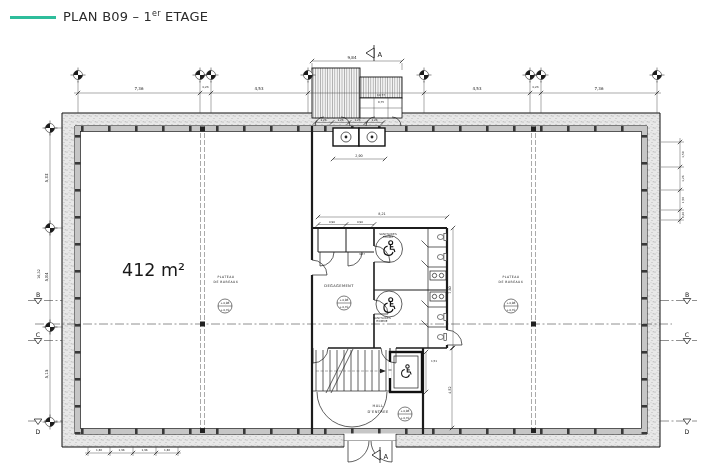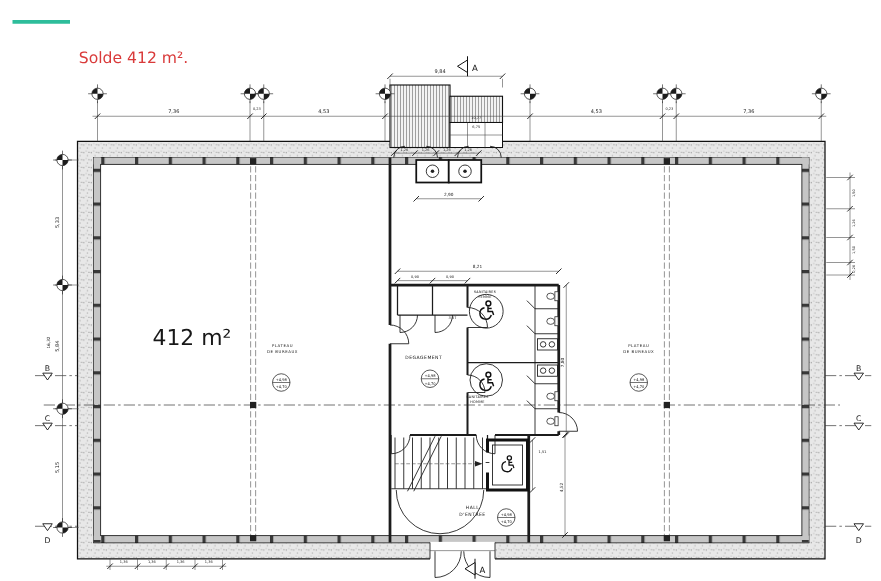--- a/index.html
+++ b/index.html
@@ -28,21 +28,21 @@
   .gl{font-size:6.2px;text-anchor:middle;}
   .secA{font-size:6.8px;}
 </style>
 </head>
 <body>
 
 <div class="stage">
 
   <div class="header">
     <span class="legend-line"></span>
-    <div class="subtitle">Solde 412 m².</div>
+    <span class="title"><span>PLAN B09 – 1</span><sup>er</sup><span> ETAGE</span></span>
   </div>
 
   <svg width="705" height="465" viewBox="0 0 705 465">
     <defs>
       <pattern id="stip" width="6" height="6" patternUnits="userSpaceOnUse">
         <rect width="6" height="6" fill="#e8e8e8"></rect>
         <circle cx="1" cy="2" r="0.55" fill="#9b9b9b"></circle>
         <circle cx="4" cy="4.5" r="0.5" fill="#a8a8a8"></circle>
         <circle cx="3" cy="0.8" r="0.45" fill="#b0b0b0"></circle>
         <circle cx="5.2" cy="1.8" r="0.5" fill="#989898"></circle>

